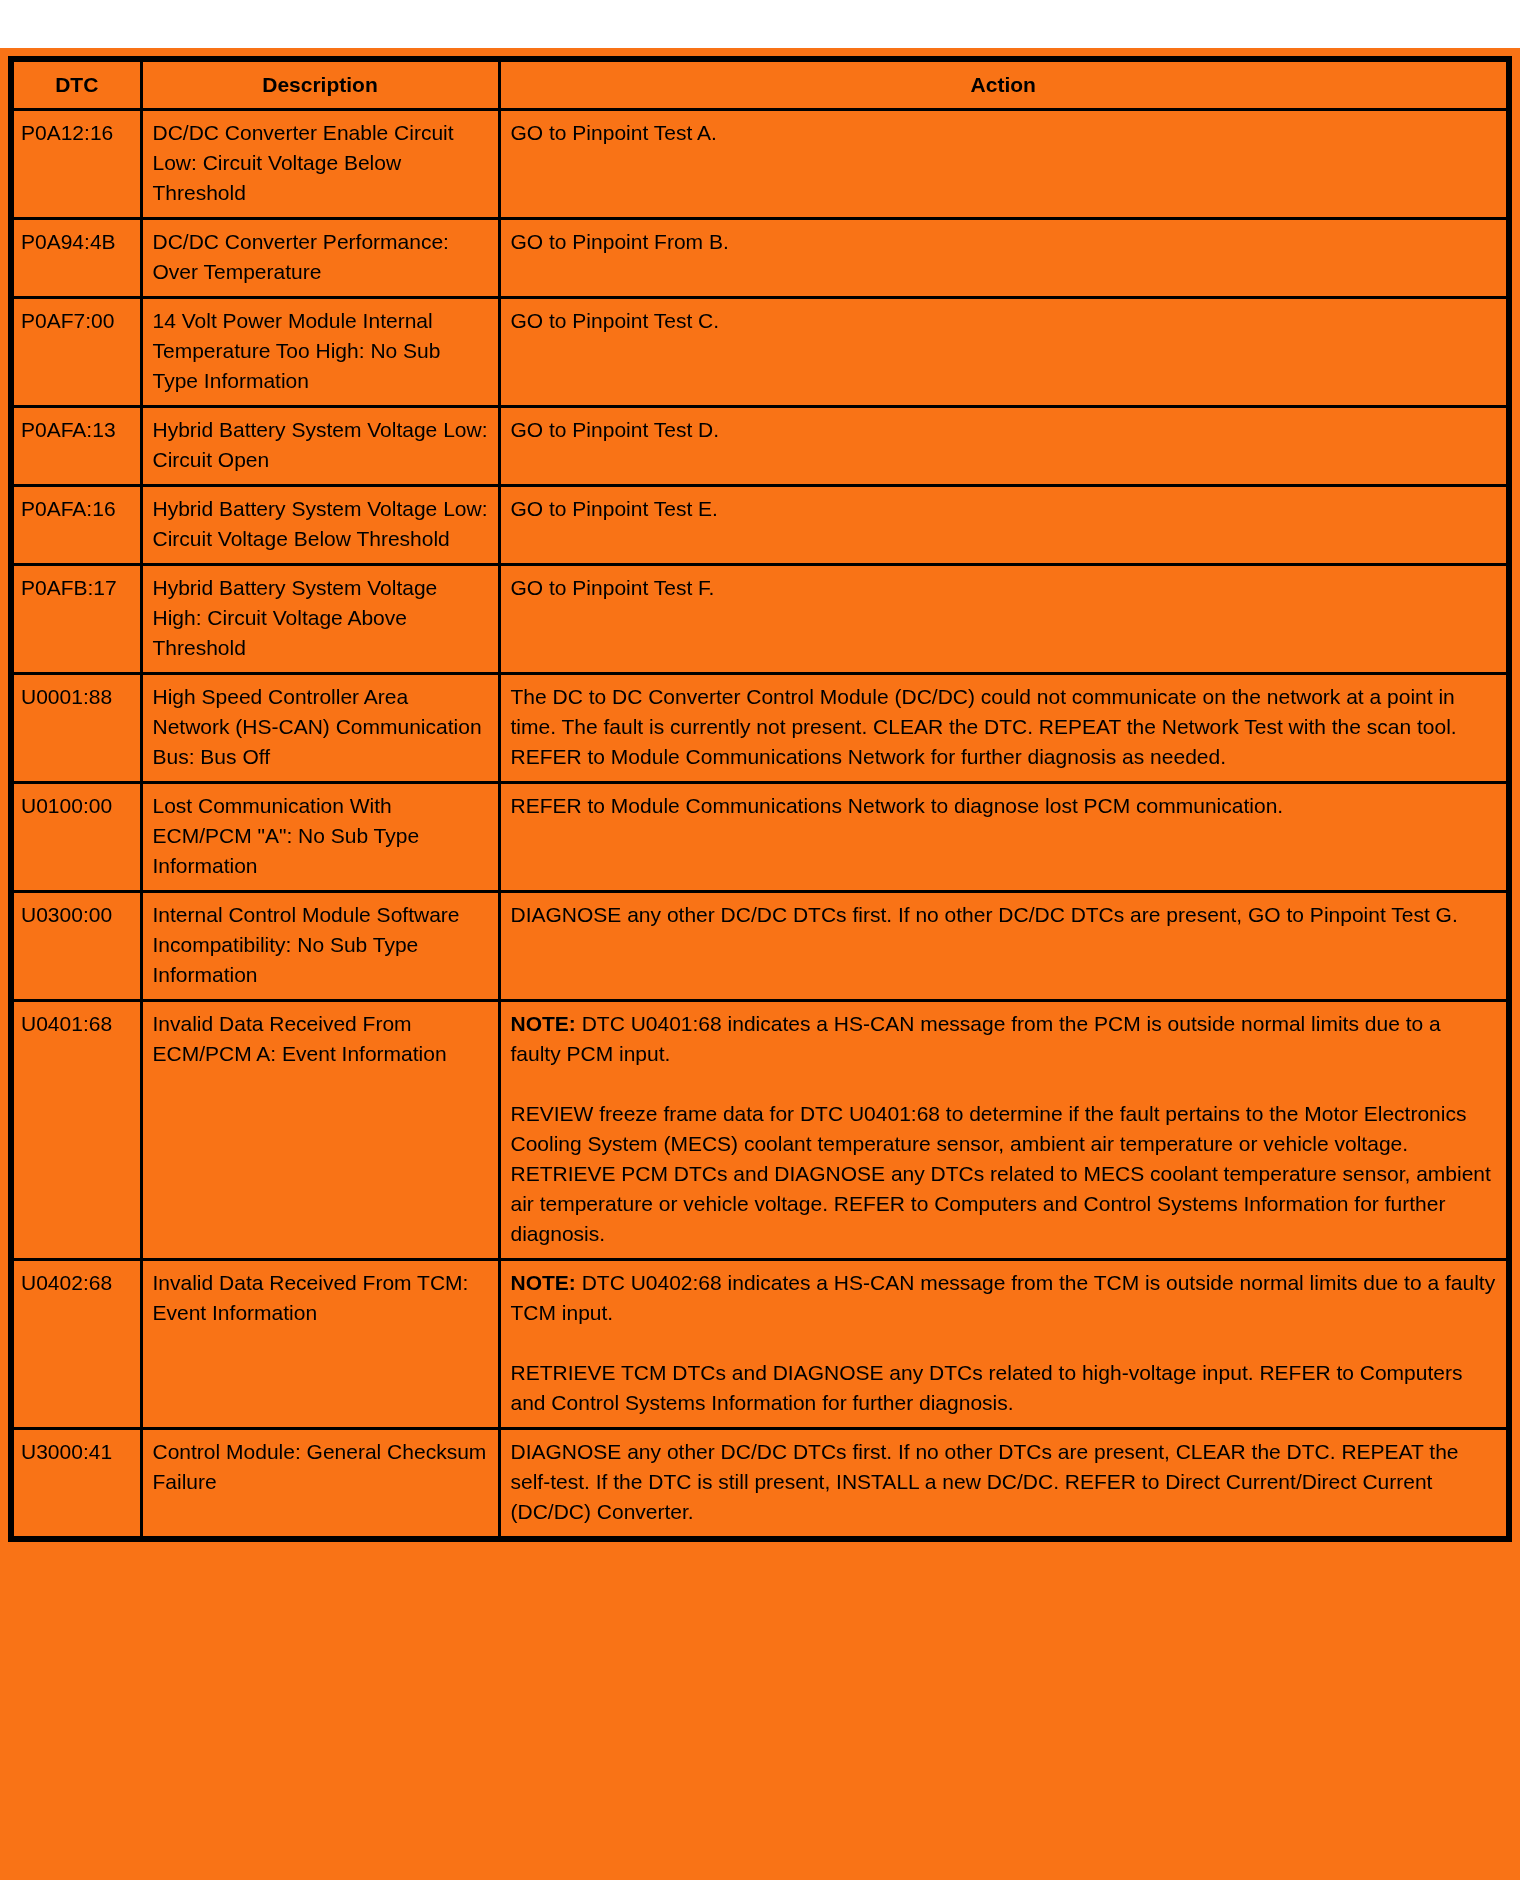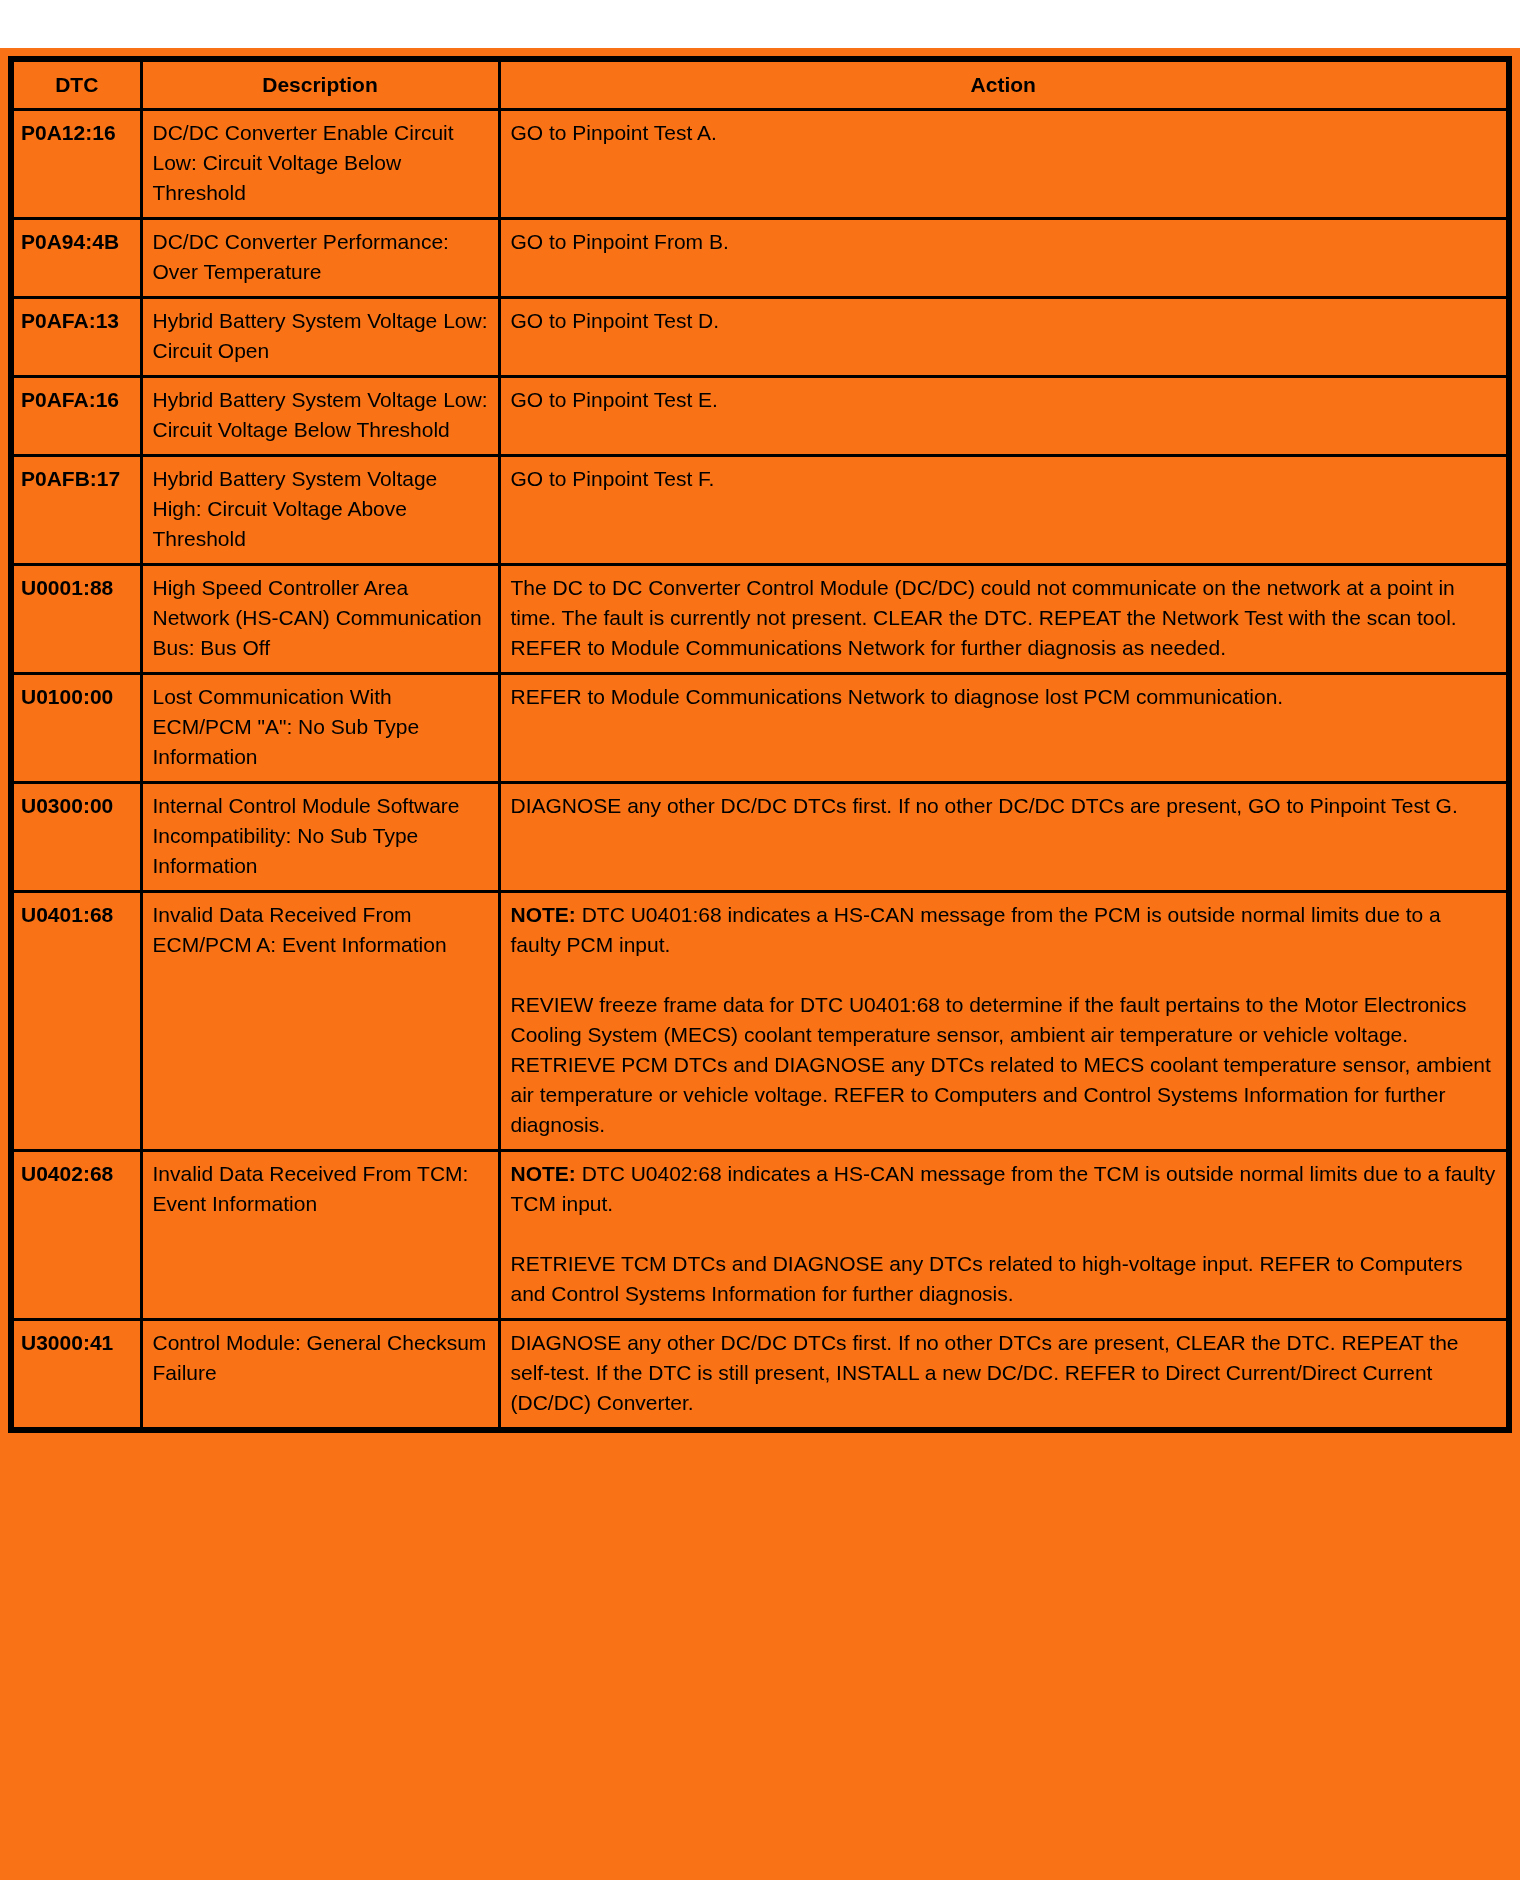--- a/index.html
+++ b/index.html
@@ -33,21 +33,21 @@
   }
   .dtc-table th {
     font-weight: bold;
     text-align: center;
     padding-top: 8px;
     padding-bottom: 8px;
   }
   col.col-dtc    { width: 130px; }
   col.col-desc   { width: 358px; }
   col.col-action { width: auto;  }
-  td.dtc-cell { padding-left: 7px; padding-right: 4px; font-weight: bold; }
+  td.dtc-cell { padding-left: 7px; padding-right: 4px; }
   .dtc-table p {
     margin: 0;
   }
   .dtc-table p + p {
     margin-top: 30px;
   }
   .dtc-table b { font-weight: bold; }
 </style>
 </head>
 <body>
@@ -72,20 +72,27 @@
           <td class="description-cell">DC/DC Converter Enable Circuit Low: Circuit Voltage Below Threshold</td>
           <td class="action-cell">
             <p>GO to Pinpoint Test A.</p>
           </td>
         </tr>
         <tr>
           <td class="dtc-cell">P0A94:4B</td>
           <td class="description-cell">DC/DC Converter Performance: Over Temperature</td>
           <td class="action-cell">
             <p>GO to Pinpoint From B.</p>
+          </td>
+        </tr>
+        <tr>
+          <td class="dtc-cell">P0AF7:00</td>
+          <td class="description-cell">14 Volt Power Module Internal Temperature Too High: No Sub Type Information</td>
+          <td class="action-cell">
+            <p>GO to Pinpoint Test C.</p>
           </td>
         </tr>
         <tr>
           <td class="dtc-cell">P0AFA:13</td>
           <td class="description-cell">Hybrid Battery System Voltage Low: Circuit Open</td>
           <td class="action-cell">
             <p>GO to Pinpoint Test D.</p>
           </td>
         </tr>
         <tr>

